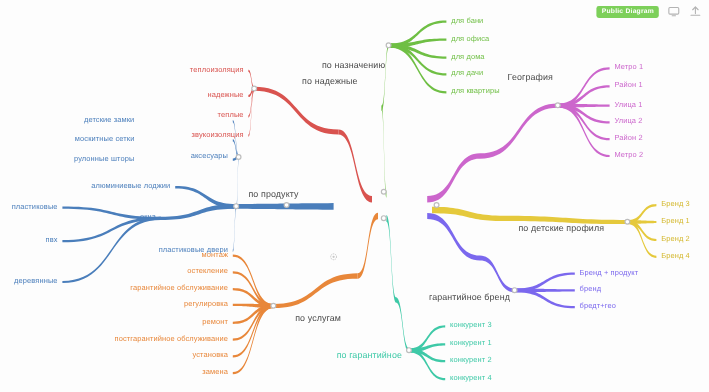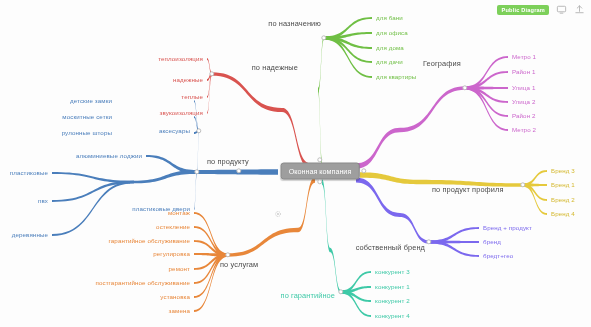--- a/index.html
+++ b/index.html
@@ -89,72 +89,71 @@
       <path d="M429.00 240.40 L432.03 240.43 L434.80 240.45 L437.32 240.48 L439.62 240.51 L441.72 240.53 L443.64 240.56 L445.41 240.59 L447.05 240.62 L448.57 240.64 L450.01 240.67 L451.37 240.70 L452.70 240.72 L454.00 240.75 L455.30 240.78 L456.63 240.80 L457.99 240.83 L459.43 240.86 L460.95 240.88 L462.59 240.91 L464.36 240.94 L466.28 240.97 L468.38 240.99 L470.68 241.02 L473.20 241.05 L475.97 241.07 L479.00 241.10 L479.00 242.90 L475.97 242.93 L473.20 242.95 L470.68 242.98 L468.38 243.01 L466.28 243.03 L464.36 243.06 L462.59 243.09 L460.95 243.12 L459.43 243.14 L457.99 243.17 L456.63 243.20 L455.30 243.22 L454.00 243.25 L452.70 243.28 L451.37 243.30 L450.01 243.33 L448.57 243.36 L447.05 243.38 L445.41 243.41 L443.64 243.44 L441.72 243.47 L439.62 243.49 L437.32 243.52 L434.80 243.55 L432.03 243.57 L429.00 243.60 Z" fill="#7b68ee"></path>
       <path d="M429.00 240.40 L432.03 240.49 L434.80 240.69 L437.32 241.00 L439.62 241.40 L441.72 241.89 L443.64 242.45 L445.41 243.09 L447.05 243.78 L448.57 244.51 L450.01 245.29 L451.37 246.09 L452.70 246.92 L454.00 247.75 L455.30 248.58 L456.63 249.41 L457.99 250.21 L459.43 250.99 L460.95 251.72 L462.59 252.41 L464.36 253.05 L466.28 253.61 L468.38 254.10 L470.68 254.50 L473.20 254.81 L475.97 255.01 L479.00 255.10 L479.00 256.90 L475.97 256.87 L473.20 256.72 L470.68 256.46 L468.38 256.12 L466.28 255.68 L464.36 255.17 L462.59 254.59 L460.95 253.95 L459.43 253.27 L457.99 252.55 L456.63 251.80 L455.30 251.03 L454.00 250.25 L452.70 249.47 L451.37 248.70 L450.01 247.95 L448.57 247.23 L447.05 246.55 L445.41 245.91 L443.64 245.33 L441.72 244.82 L439.62 244.38 L437.32 244.04 L434.80 243.78 L432.03 243.63 L429.00 243.60 Z" fill="#7b68ee"></path>
       <path d="M322.00 179.25 L322.49 179.57 L322.93 180.44 L323.33 181.82 L323.70 183.67 L324.04 185.93 L324.34 188.57 L324.63 191.53 L324.89 194.77 L325.13 198.24 L325.36 201.90 L325.58 205.70 L325.79 209.59 L326.00 213.53 L326.21 217.46 L326.42 221.35 L326.64 225.15 L326.87 228.81 L327.11 232.28 L327.37 235.52 L327.66 238.48 L327.96 241.12 L328.30 243.38 L328.67 245.23 L329.07 246.61 L329.51 247.48 L330.00 247.80 L330.00 252.20 L329.51 251.93 L329.07 251.10 L328.67 249.76 L328.30 247.95 L327.96 245.73 L327.66 243.13 L327.37 240.22 L327.11 237.02 L326.87 233.59 L326.64 229.97 L326.42 226.22 L326.21 222.37 L326.00 218.47 L325.79 214.58 L325.58 210.73 L325.36 206.98 L325.13 203.36 L324.89 199.93 L324.63 196.73 L324.34 193.82 L324.04 191.22 L323.70 189.00 L323.33 187.19 L322.93 185.85 L322.49 185.02 L322.00 184.75 Z" fill="#3ec9a7"></path>
       <path d="M330.00 247.80 L330.67 248.00 L331.28 248.55 L331.83 249.41 L332.34 250.55 L332.80 251.96 L333.22 253.59 L333.61 255.43 L333.97 257.44 L334.31 259.59 L334.62 261.85 L334.92 264.20 L335.21 266.61 L335.50 269.05 L335.79 271.49 L336.08 273.90 L336.38 276.25 L336.69 278.51 L337.03 280.66 L337.39 282.67 L337.78 284.51 L338.20 286.14 L338.66 287.55 L339.17 288.69 L339.72 289.55 L340.33 290.10 L341.00 290.30 L341.00 293.70 L340.33 293.54 L339.72 293.03 L339.17 292.21 L338.66 291.10 L338.20 289.73 L337.78 288.14 L337.39 286.34 L337.03 284.37 L336.69 282.26 L336.38 280.03 L336.08 277.72 L335.79 275.35 L335.50 272.95 L335.21 270.55 L334.92 268.18 L334.62 265.87 L334.31 263.64 L333.97 261.53 L333.61 259.56 L333.22 257.76 L332.80 256.17 L332.34 254.80 L331.83 253.69 L331.28 252.87 L330.67 252.36 L330.00 252.20 Z" fill="#3ec9a7"></path>
       <path d="M341.00 290.30 L342.82 290.24 L344.48 290.02 L345.99 289.65 L347.37 289.15 L348.63 288.52 L349.79 287.78 L350.85 286.95 L351.83 286.03 L352.74 285.05 L353.60 284.01 L354.42 282.93 L355.22 281.82 L356.00 280.70 L356.78 279.58 L357.58 278.47 L358.40 277.39 L359.26 276.35 L360.17 275.37 L361.15 274.45 L362.21 273.62 L363.37 272.88 L364.63 272.25 L366.01 271.75 L367.52 271.38 L369.18 271.16 L371.00 271.10 L371.00 272.90 L369.18 273.02 L367.52 273.30 L366.01 273.73 L364.63 274.30 L363.37 274.99 L362.21 275.79 L361.15 276.68 L360.17 277.66 L359.26 278.71 L358.40 279.81 L357.58 280.95 L356.78 282.12 L356.00 283.30 L355.22 284.48 L354.42 285.65 L353.60 286.79 L352.74 287.89 L351.83 288.94 L350.85 289.92 L349.79 290.81 L348.63 291.61 L347.37 292.30 L345.99 292.87 L344.48 293.30 L342.82 293.58 L341.00 293.70 Z" fill="#3ec9a7"></path>
       <path d="M341.00 290.30 L342.82 290.31 L344.48 290.28 L345.99 290.21 L347.37 290.10 L348.63 289.97 L349.79 289.81 L350.85 289.62 L351.83 289.42 L352.74 289.19 L353.60 288.96 L354.42 288.71 L355.22 288.46 L356.00 288.20 L356.78 287.94 L357.58 287.69 L358.40 287.44 L359.26 287.21 L360.17 286.98 L361.15 286.78 L362.21 286.59 L363.37 286.43 L364.63 286.30 L366.01 286.19 L367.52 286.12 L369.18 286.09 L371.00 286.10 L371.00 287.90 L369.18 287.95 L367.52 288.05 L366.01 288.18 L364.63 288.34 L363.37 288.54 L362.21 288.76 L361.15 289.01 L360.17 289.27 L359.26 289.56 L358.40 289.86 L357.58 290.17 L356.78 290.48 L356.00 290.80 L355.22 291.12 L354.42 291.43 L353.60 291.74 L352.74 292.04 L351.83 292.33 L350.85 292.59 L349.79 292.84 L348.63 293.06 L347.37 293.26 L345.99 293.42 L344.48 293.55 L342.82 293.65 L341.00 293.70 Z" fill="#3ec9a7"></path>
       <path d="M341.00 290.30 L342.82 290.37 L344.48 290.51 L345.99 290.72 L347.37 291.00 L348.63 291.32 L349.79 291.70 L350.85 292.12 L351.83 292.58 L352.74 293.07 L353.60 293.58 L354.42 294.11 L355.22 294.65 L356.00 295.20 L356.78 295.75 L357.58 296.29 L358.40 296.82 L359.26 297.33 L360.17 297.82 L361.15 298.28 L362.21 298.70 L363.37 299.08 L364.63 299.40 L366.01 299.68 L367.52 299.89 L369.18 300.03 L371.00 300.10 L371.00 301.90 L369.18 301.89 L367.52 301.81 L366.01 301.66 L364.63 301.45 L363.37 301.18 L362.21 300.87 L361.15 300.51 L360.17 300.11 L359.26 299.69 L358.40 299.24 L357.58 298.77 L356.78 298.29 L356.00 297.80 L355.22 297.31 L354.42 296.83 L353.60 296.36 L352.74 295.91 L351.83 295.49 L350.85 295.09 L349.79 294.73 L348.63 294.42 L347.37 294.15 L345.99 293.94 L344.48 293.79 L342.82 293.71 L341.00 293.70 Z" fill="#3ec9a7"></path>
       <path d="M341.00 290.30 L342.82 290.43 L344.48 290.77 L345.99 291.28 L347.37 291.95 L348.63 292.78 L349.79 293.73 L350.85 294.80 L351.83 295.96 L352.74 297.21 L353.60 298.53 L354.42 299.89 L355.22 301.29 L356.00 302.70 L356.78 304.11 L357.58 305.51 L358.40 306.87 L359.26 308.19 L360.17 309.44 L361.15 310.60 L362.21 311.67 L363.37 312.62 L364.63 313.45 L366.01 314.12 L367.52 314.63 L369.18 314.97 L371.00 315.10 L371.00 316.90 L369.18 316.83 L367.52 316.56 L366.01 316.11 L364.63 315.49 L363.37 314.73 L362.21 313.84 L361.15 312.83 L360.17 311.73 L359.26 310.54 L358.40 309.29 L357.58 307.99 L356.78 306.65 L356.00 305.30 L355.22 303.95 L354.42 302.61 L353.60 301.31 L352.74 300.06 L351.83 298.87 L350.85 297.77 L349.79 296.76 L348.63 295.87 L347.37 295.11 L345.99 294.49 L344.48 294.04 L342.82 293.77 L341.00 293.70 Z" fill="#3ec9a7"></path>
     </svg>
 
-  <div class="root" style="left:320px;top:171px;">Оконная компания</div>
 
   <div class="node r lvl1" style="left:298px;top:68px;color:#4a4a4a;">по надежные</div>
   <div class="node r" style="left:203px;top:59px;color:#d9534f;">теплоизоляция</div>
   <div class="node r" style="left:203px;top:80px;color:#d9534f;">надежные</div>
   <div class="node r" style="left:203px;top:97px;color:#d9534f;">теплые</div>
   <div class="node r" style="left:203px;top:113px;color:#d9534f;">звукоизоляция</div>
 
   <div class="node lvl1" style="left:207px;top:162px;color:#4a4a4a;text-align:center;">по продукту</div>
   <div class="node r" style="left:190px;top:131px;color:#4a7ebb;">аксесуары</div>
   <div class="node r" style="left:112px;top:101px;color:#4a7ebb;">детские замки</div>
   <div class="node r" style="left:112px;top:117px;color:#4a7ebb;">москитные сетки</div>
   <div class="node r" style="left:112px;top:133px;color:#4a7ebb;">рулонные шторы</div>
   <div class="node r" style="left:142px;top:156px;color:#4a7ebb;">алюминиевые лоджии</div>
   <div class="node r" style="left:130px;top:182px;color:#4a7ebb;">окна</div>
   <div class="node r" style="left:48px;top:173px;color:#4a7ebb;">пластиковые</div>
   <div class="node r" style="left:48px;top:201px;color:#4a7ebb;">пвх</div>
   <div class="node r" style="left:48px;top:235px;color:#4a7ebb;">деревянные</div>
   <div class="node r" style="left:190px;top:209px;color:#4a7ebb;">пластиковые двери</div>
 
-  <div class="node lvl1" style="left:220px;top:265px;color:#4a4a4a;">по услугам</div>
+  <div class="node lvl1" style="left:246px;top:265px;color:#4a4a4a;">по услугам</div>
   <div class="node r" style="left:190px;top:213px;color:#e8873a;">монтаж</div>
   <div class="node r" style="left:190px;top:227px;color:#e8873a;">остекление</div>
   <div class="node r" style="left:190px;top:241px;color:#e8873a;">гарантийное обслуживание</div>
   <div class="node r" style="left:190px;top:254px;color:#e8873a;">регулировка</div>
   <div class="node r" style="left:190px;top:269px;color:#e8873a;">ремонт</div>
   <div class="node r" style="left:190px;top:283px;color:#e8873a;">постгарантийное обслуживание</div>
   <div class="node r" style="left:190px;top:297px;color:#e8873a;">установка</div>
   <div class="node r" style="left:190px;top:311px;color:#e8873a;">замена</div>
 
-  <div class="node r lvl1" style="left:321px;top:24px;color:#4a4a4a;">по назначению</div>
+  <div class="node r lvl1" style="left:321px;top:54px;color:#4a4a4a;">по назначению</div>
   <div class="node" style="left:376px;top:18px;color:#6fbf44;">для бани</div>
   <div class="node" style="left:376px;top:33px;color:#6fbf44;">для офиса</div>
   <div class="node" style="left:376px;top:48px;color:#6fbf44;">для дома</div>
   <div class="node" style="left:376px;top:62px;color:#6fbf44;">для дачи</div>
   <div class="node" style="left:376px;top:77px;color:#6fbf44;">для квартиры</div>
 
   <div class="node lvl1" style="left:423px;top:64px;color:#4a4a4a;">География</div>
   <div class="node" style="left:512px;top:57px;color:#cc66cc;">Метро 1</div>
   <div class="node" style="left:512px;top:72px;color:#cc66cc;">Район 1</div>
   <div class="node" style="left:512px;top:88px;color:#cc66cc;">Улица 1</div>
   <div class="node" style="left:512px;top:102px;color:#cc66cc;">Улица 2</div>
   <div class="node" style="left:512px;top:116px;color:#cc66cc;">Район 2</div>
   <div class="node" style="left:512px;top:130px;color:#cc66cc;">Метро 2</div>
 
-  <div class="node lvl1" style="left:432px;top:190px;color:#4a4a4a;">по продукт профиля</div>
+  <div class="node lvl1" style="left:432px;top:190px;color:#4a4a4a;">по детские профиля</div>
   <div class="node" style="left:551px;top:171px;color:#d4b82e;">Бренд 3</div>
   <div class="node" style="left:551px;top:185px;color:#d4b82e;">Бренд 1</div>
   <div class="node" style="left:551px;top:200px;color:#d4b82e;">Бренд 2</div>
   <div class="node" style="left:551px;top:214px;color:#d4b82e;">Бренд 4</div>
 
-  <div class="node r lvl1" style="left:425px;top:248px;color:#4a4a4a;">собственный бренд</div>
+  <div class="node r lvl1" style="left:425px;top:248px;color:#4a4a4a;">гарантийное бренд</div>
   <div class="node" style="left:483px;top:228px;color:#7b68ee;">Бренд + продукт</div>
   <div class="node" style="left:483px;top:242px;color:#7b68ee;">бренд</div>
   <div class="node" style="left:483px;top:256px;color:#7b68ee;">бредт+гео</div>
 
   <div class="node r lvl1" style="left:335px;top:296px;color:#3ec9a7;">по гарантийное</div>
   <div class="node" style="left:375px;top:272px;color:#3ec9a7;">конкурент 3</div>
   <div class="node" style="left:375px;top:287px;color:#3ec9a7;">конкурент 1</div>
   <div class="node" style="left:375px;top:301px;color:#3ec9a7;">конкурент 2</div>
   <div class="node" style="left:375px;top:316px;color:#3ec9a7;">конкурент 4</div>
 

